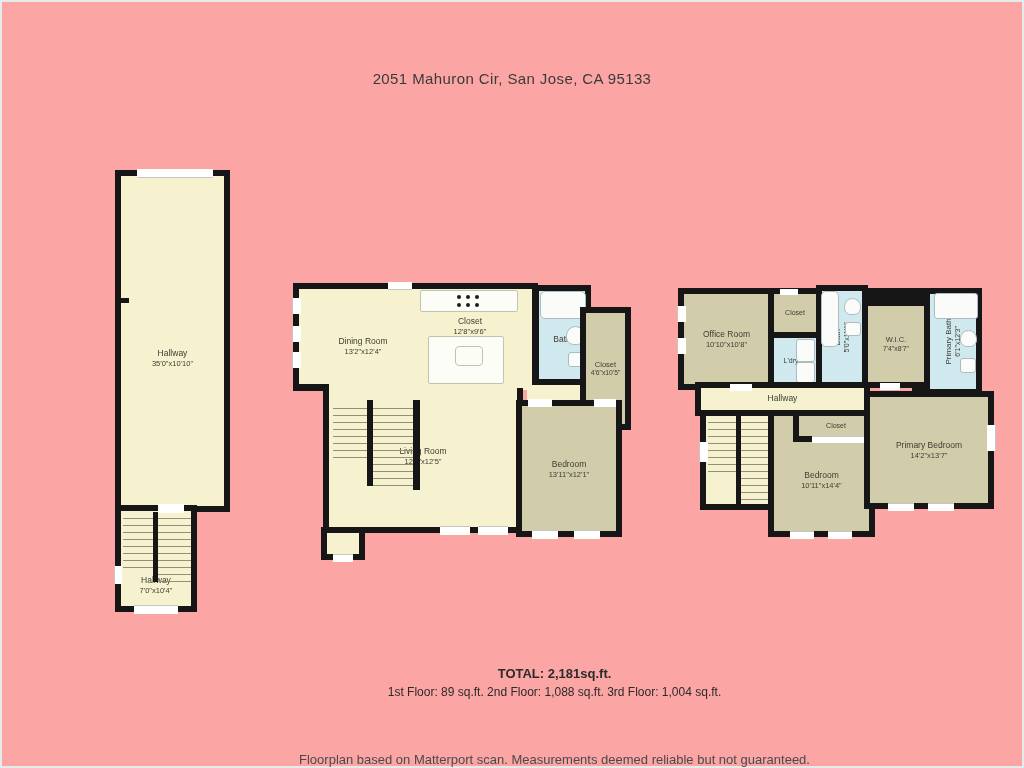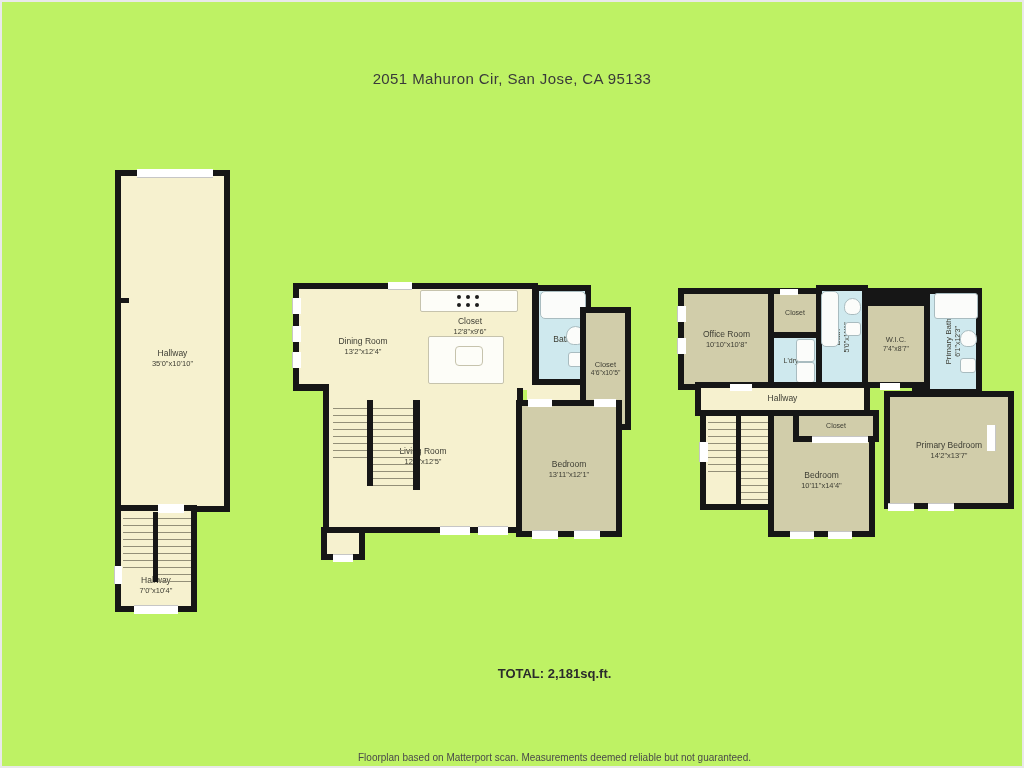--- a/index.html
+++ b/index.html
@@ -4,21 +4,21 @@
 <style>
   :root{
     --wall:#161616;
     --cream:#f6f1cf;
     --khaki:#d1cdaa;
     --bath:#cfe9ee;
     --label:#3d3d33;
   }
   html,body{margin:0;padding:0;}
   body{font-family:"Liberation Sans", sans-serif; background:#fff;}
-  .page{position:relative;width:1024px;height:768px;background:#bef264;overflow:hidden;
+  .page{position:relative;width:1024px;height:768px;background:#fca5a5;overflow:hidden;
         box-shadow: inset 0 0 0 2px #e9e9e9;}
   .title{position:absolute;top:70px;left:0;width:100%;text-align:center;
          font-size:15px;color:#3a3a3a;letter-spacing:.4px;}
   .room{position:absolute;border:6px solid var(--wall);box-sizing:border-box;}
   .cream{background:var(--cream);} .khaki{background:var(--khaki);} .bluebg{background:var(--bath);}
   .noborder{border:none;}
   .rlabel{position:absolute;left:0;right:0;top:50%;transform:translateY(-50%);
           text-align:center;color:var(--label);line-height:1.3;pointer-events:none;}
   .rname{display:block;font-size:8.5px;}
   .rdims{display:block;font-size:7.5px;}
@@ -30,21 +30,21 @@
   .gline-b{border-bottom:1.5px solid #c6c6c6;} .gline-t{border-top:1.5px solid #c6c6c6;}
   .gline-l{border-left:1.5px solid #c6c6c6;} .gline-r{border-right:1.5px solid #c6c6c6;}
   .treads{position:absolute;background:repeating-linear-gradient(to bottom, rgba(0,0,0,0) 0 6px, #938f78 6px 7px);}
   .fixture{position:absolute;background:#fbfcfa;border:1px solid #a9bcc0;border-radius:3px;}
   .cfix{position:absolute;background:#fdfdf8;border:1px solid #c6c3ad;border-radius:2px;}
   .burners{position:absolute;width:4px;height:4px;border-radius:50%;background:#1c1c1c;
     box-shadow:9px 0 0 #1c1c1c,18px 0 0 #1c1c1c,0 8px 0 #1c1c1c,9px 8px 0 #1c1c1c,18px 8px 0 #1c1c1c;}
   .footer{position:absolute;left:85px;right:0;text-align:center;color:#2b2b2b;}
   .f-total{font-size:13px;font-weight:bold;}
   .f-floors{font-size:12px;margin-top:4px;}
-  .f-disc{font-size:10px;color:#4a4a4a;}
+  .f-disc{font-size:13px;color:#4a4a4a;}
 </style>
 </head>
 <body>
 
 <div class="page">
 
   <div class="title">2051 Mahuron Cir, San Jose, CA 95133</div>
 
   <div>
     <div class="room cream" style="left:115px;top:170px;width:115px;height:342px;">
@@ -229,29 +229,30 @@
 
     <div class="room khaki" style="left:793px;top:410px;width:86px;height:32px;">
       <div class="rlabel">
         <span class="rname" style="font-size:7px;">Closet</span>
       </div>
     </div>
     <div class="gap gline-t" style="left:812px;top:436px;width:56px;height:6px;"></div>
     <div class="gap gline-t" style="left:790px;top:531px;width:24px;height:7px;"></div>
     <div class="gap gline-t" style="left:828px;top:531px;width:24px;height:7px;"></div>
 
-    <div class="room khaki" style="left:864px;top:391px;width:130px;height:118px;margin-left:20px;">
+    <div class="room khaki" style="left:864px;top:391px;width:130px;height:118px;">
       <div class="rlabel">
         <span class="rname">Primary Bedroom</span>
         <span class="rdims">14'2"x13'7"</span>
       </div>
     </div>
     <div class="gap gline-r" style="left:987px;top:425px;width:8px;height:26px;"></div>
     <div class="gap gline-t" style="left:888px;top:503px;width:26px;height:7px;"></div>
     <div class="gap gline-t" style="left:928px;top:503px;width:26px;height:7px;"></div>
   </div>
 
   <div class="footer" style="top:666px;">
     <div class="f-total">TOTAL: 2,181sq.ft.</div>
+    <div class="f-floors">1st Floor: 89 sq.ft. 2nd Floor: 1,088 sq.ft.  3rd Floor: 1,004 sq.ft.</div>
   </div>
   <div class="footer f-disc" style="top:752px;">Floorplan based on Matterport scan. Measurements deemed reliable but not guaranteed.</div>
 
 </div>
 
 </body></html>

